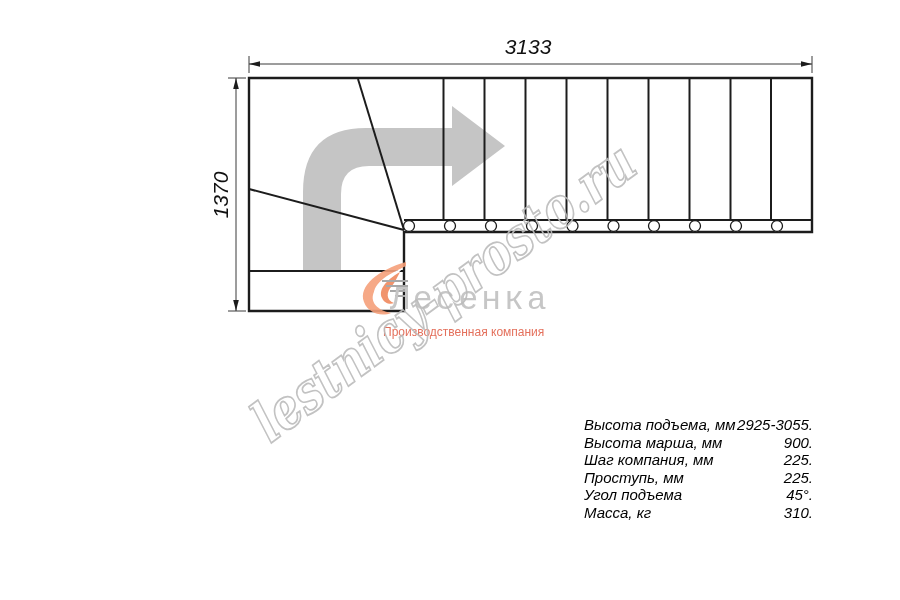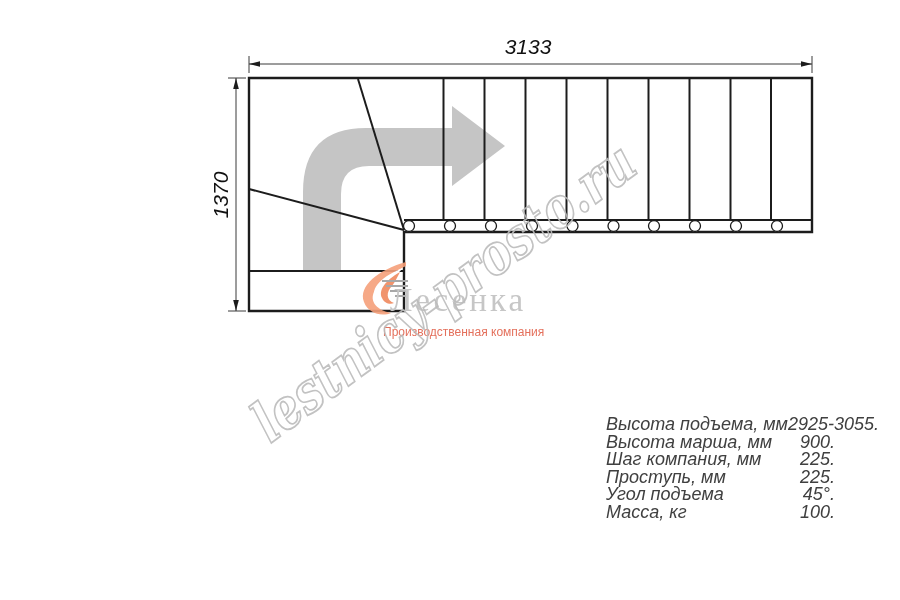--- a/index.html
+++ b/index.html
@@ -7,30 +7,30 @@
     position:relative;width:900px;height:592px;background:#ffffff;
     overflow:hidden;font-family:"Liberation Sans",sans-serif;
   }
   .canvas svg{position:absolute;left:0;top:0;}
   
   .dim-text{font-family:"Liberation Sans",sans-serif;font-style:italic;font-size:21px;fill:#111;}
   
   .logo{position:absolute;left:340px;top:252px;width:215px;height:92px;}
   .logo-name{
     position:absolute;left:50px;top:32px;font-size:33px;line-height:33px;
-    color:#c6c6c6;letter-spacing:3px;font-family:Liberation Serif, serif;
+    color:#c6c6c6;letter-spacing:3px;font-family:Liberation Mono, monospace;
   }
   .logo-tagline{
     position:absolute;left:43px;top:73px;font-size:12px;line-height:14px;
     color:#e4705c;font-family:"Liberation Sans",sans-serif;white-space:nowrap;
   }
   
   .specs{
-    position:absolute;left:606px;top:416px;width:229px;
-    font-style:italic;font-size:18px;color:#404040;
+    position:absolute;left:584px;top:416px;width:229px;
+    font-style:italic;font-size:15px;color:#000000;
   }
   .spec-row{display:flex;justify-content:space-between;height:17.6px;line-height:17.6px;}
   .spec-label{white-space:nowrap;}
   .spec-value{white-space:nowrap;text-align:center;}
 </style>
 </head>
 <body>
 
 <div class="canvas">
 
@@ -127,17 +127,17 @@
     <div class="spec-row">
       <span class="spec-label">Проступь, мм</span>
       <span class="spec-value">225.</span>
     </div>
     <div class="spec-row">
       <span class="spec-label">Угол подъема</span>
       <span class="spec-value">45°.</span>
     </div>
     <div class="spec-row">
       <span class="spec-label">Масса, кг</span>
-      <span class="spec-value">100.</span>
+      <span class="spec-value">310.</span>
     </div>
   </div>
 
 </div>
 
 </body></html>

